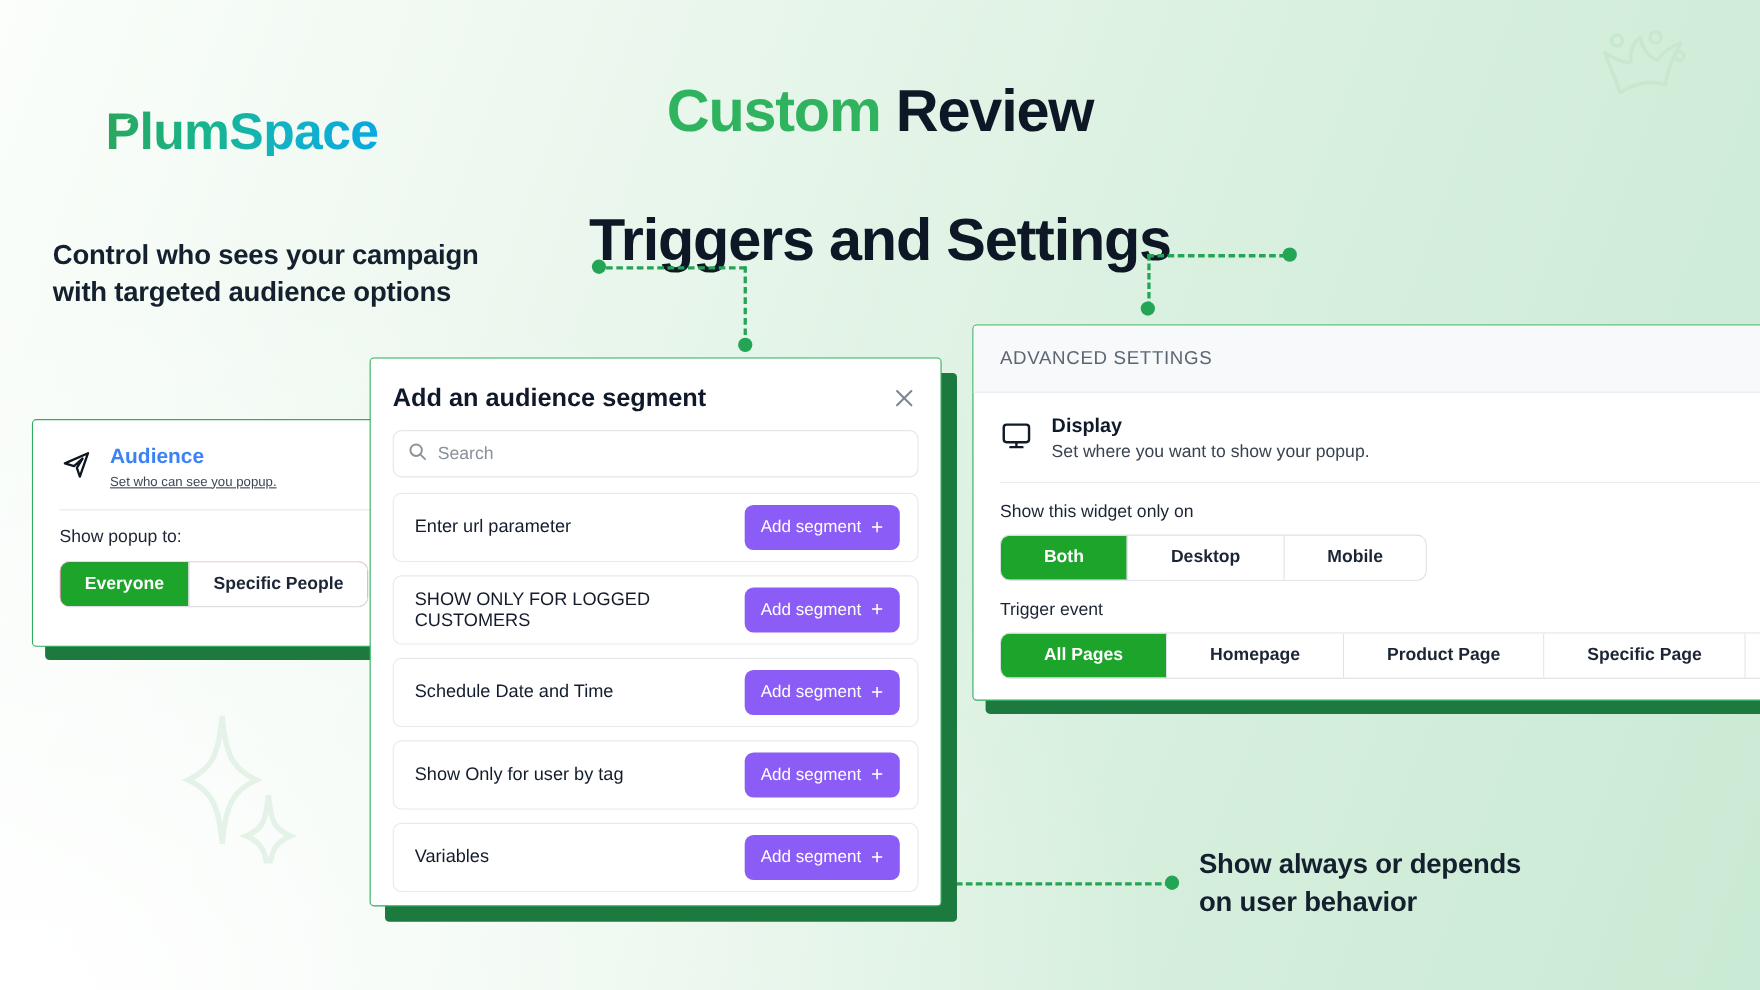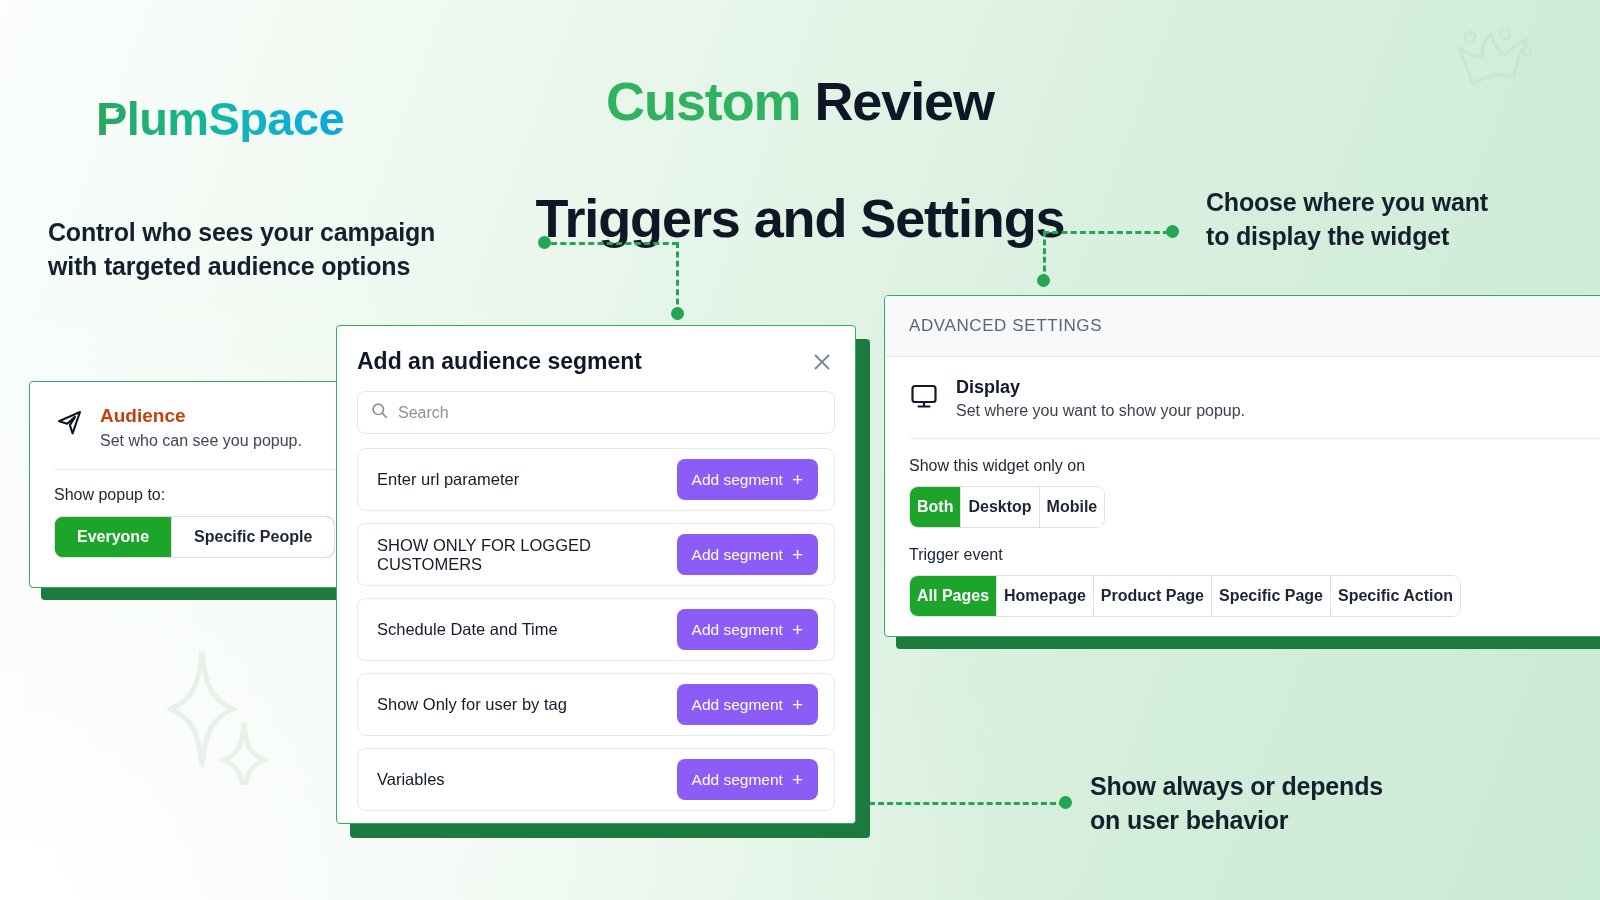--- a/index.html
+++ b/index.html
@@ -55,22 +55,22 @@
   
   .card{
     position:absolute;background:#fff;border:1px solid #2fae5c;border-radius:4px;
     box-shadow:12px 12px 0 0 #1d7a3e;
   }
 
   
   #audience-card{left:29px;top:381px;width:392px;height:205px;}
   .aud-head{display:flex;gap:16px;padding:22px 24px 0 24px;align-items:flex-start;}
   .aud-icon{width:30px;height:30px;flex:none;margin-top:3px;}
-  .aud-title{font-size:19px;font-weight:700;color:#c2410c;line-height:1.25;}
-  .aud-sub{font-size:16px;color:#3c4655;margin-top:3px;line-height:1.3;}
+  .aud-title{font-size:19px;font-weight:700;color:#3b82f6;line-height:1.25;}
+  .aud-sub{font-size:12px;color:#3c4655;margin-top:3px;line-height:1.3;text-decoration:underline;}
   .aud-rule{height:1px;background:#e6e8ec;margin:17px 24px 0 24px;}
   .aud-label{font-size:16px;color:#1b2533;padding:16px 0 0 24px;}
   .seg{
     display:inline-flex;margin:12px 0 0 24px;border:1px solid #dcdfe4;border-radius:9px;
     overflow:hidden;background:#ec4899;
   }
   .seg-btn{
     font-size:16px;font-weight:700;color:#1b2533;padding:11px 22px;background:#fff;
     border-right:1px solid #dcdfe4;white-space:nowrap;
   }
@@ -86,21 +86,21 @@
   .disp-head{display:flex;gap:17px;padding:20px 24px 0 24px;align-items:flex-start;}
   .disp-icon{width:30px;height:30px;flex:none;margin-top:4px;}
   .disp-title{font-size:18px;font-weight:600;color:#10192a;}
   .disp-sub{font-size:16px;color:#39434f;margin-top:4px;}
   .adv-rule{height:1px;background:#e9ecef;margin:18px 24px 0 24px;}
   .adv-label{font-size:16px;color:#1b2533;padding:18px 0 0 24px;}
   .adv-seg{
     display:inline-flex;margin:11px 0 0 24px;border:1px solid #dcdfe4;border-radius:9px;
     overflow:hidden;background:#fff;
   }
-  .adv-seg .seg-btn{padding:11px 7px;}
+  .adv-seg .seg-btn{padding:11px 39px;}
 
   
   #segment-modal{
     position:absolute;left:336px;top:325px;width:518px;height:497px;
     background:#fff;border:1px solid #2fae5c;border-radius:4px;
     box-shadow:14px 14px 0 0 #1d7a3e;overflow:hidden;
   }
   .modal-top{display:flex;align-items:center;justify-content:space-between;padding:22px 22px 0 20px;}
   .modal-title{font-size:23px;font-weight:700;color:#10192a;}
   .close-icon{width:22px;height:22px;cursor:pointer;}
@@ -153,22 +153,20 @@
   </div>
 
   <div class="headline">
     <span class="accent">Custom</span>
     <span>Review</span>
     <span class="l2">Triggers and Settings</span>
   </div>
 
   <div class="anno anno-left">Control who sees your campaign
 with targeted audience options</div>
-  <div class="anno anno-right">Choose where you want
-to display the widget</div>
   <div class="anno anno-bottom">Show always or depends
 on user behavior</div>
 
   <div class="dot" style="left:538px;top:236px;"></div>
   <div class="dash-h" style="left:551px;top:242px;width:127px;"></div>
   <div class="dash-v" style="left:676px;top:242px;height:72px;"></div>
   <div class="dot" style="left:671px;top:307px;"></div>
 
   <div class="dot" style="left:1166px;top:225px;"></div>
   <div class="dash-h" style="left:1043px;top:231px;width:126px;"></div>

